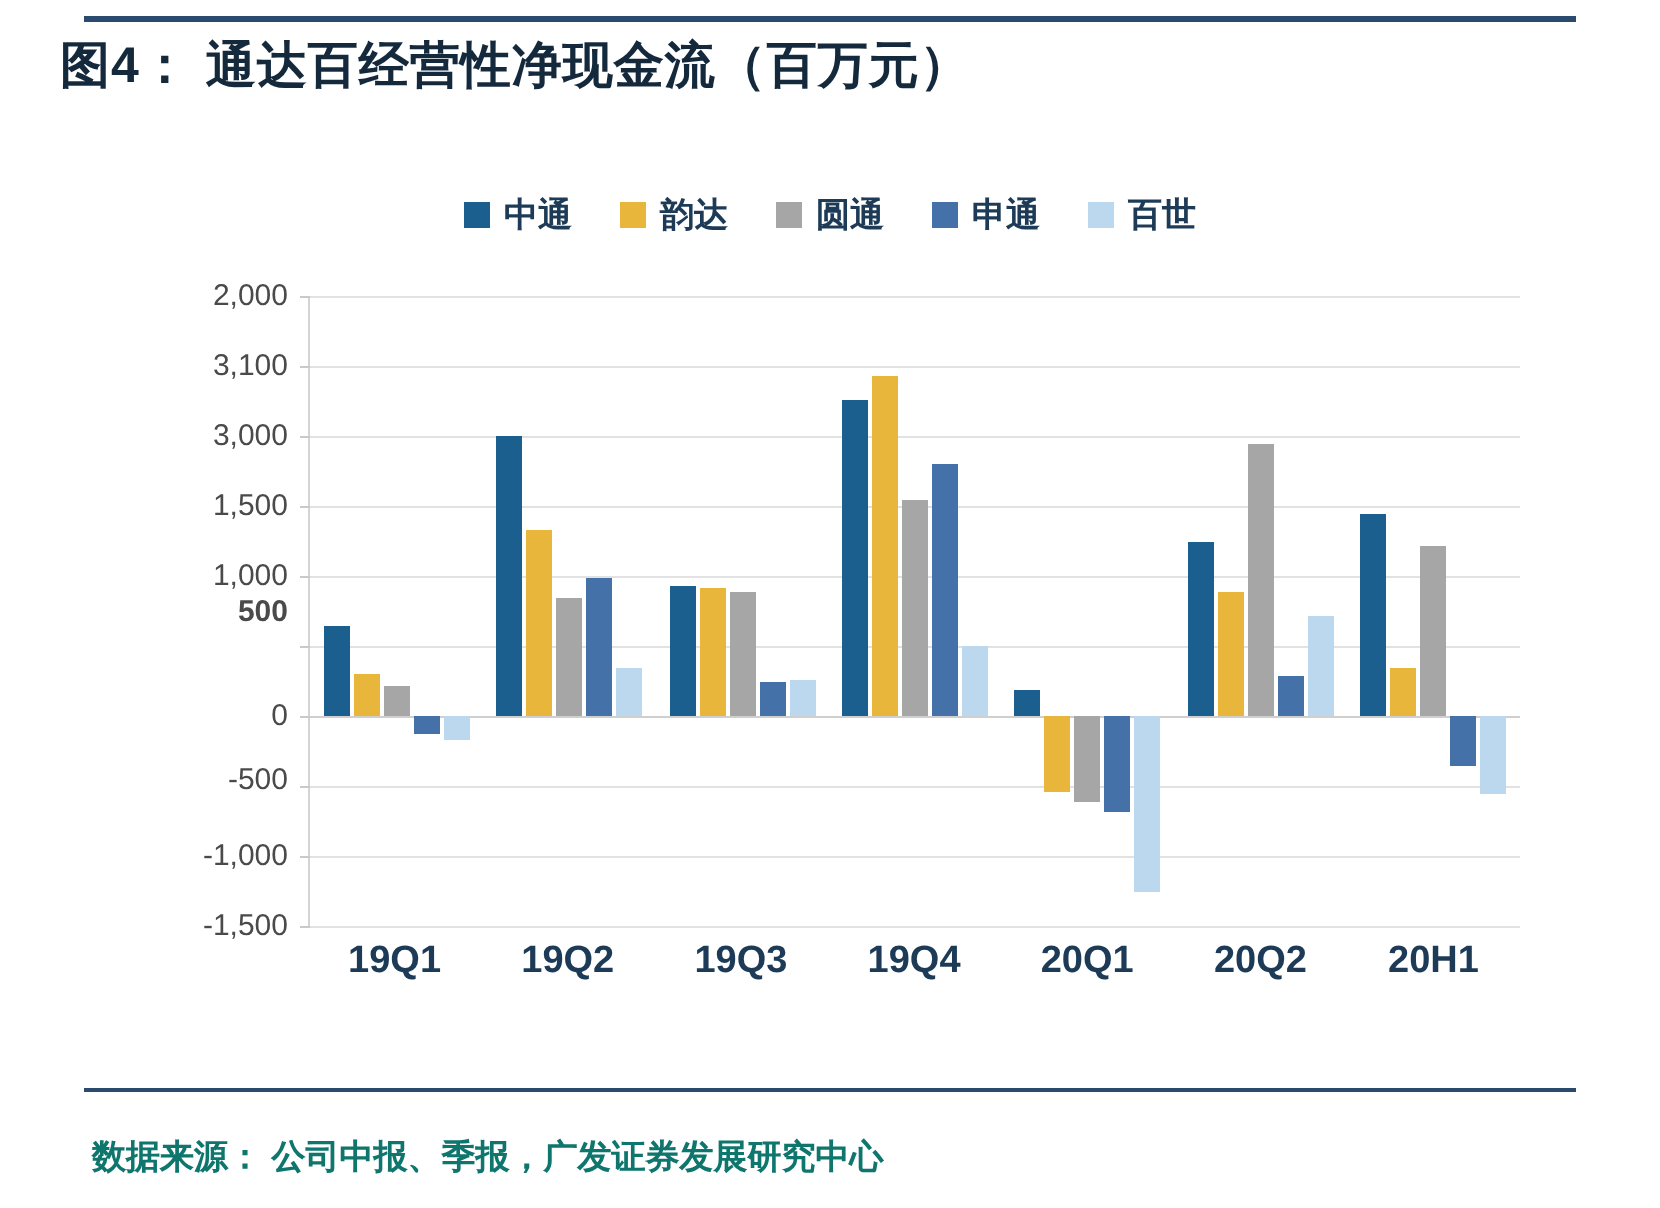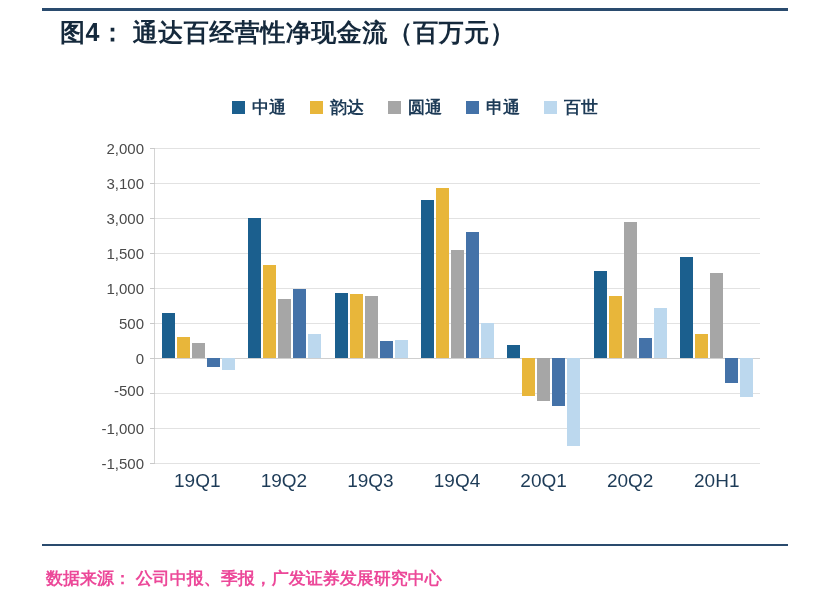--- a/index.html
+++ b/index.html
@@ -14,33 +14,33 @@
     position:relative;
     width:830px; height:604px;
     box-sizing:border-box;
     padding:0 42px;
   }
   .title-rule {
     position:absolute; left:42px; right:42px; top:8px;
     height:3px; background:#2a4b6e;
   }
   .title {
-    position:absolute; left:60px; top:16px;
+    position:absolute; left:30px; top:16px;
     font-size:25px; font-weight:bold;
     letter-spacing:.5px;
     color:#15293c;
     white-space:nowrap;
   }
   .footer-rule {
     position:absolute; left:42px; right:42px; bottom:58px;
     height:2px; background:#2a4b6e;
   }
   .footer {
     position:absolute; left:46px; bottom:14px;
-    font-size:17px; font-weight:bold; color:#ec4899;
+    font-size:17px; font-weight:bold; color:#0f766e;
     white-space:nowrap;
   }
 
   
   .legend {
     position:absolute; top:96px; left:0; right:0;
     display:flex; justify-content:center; align-items:center;
     gap:24px;
   }
   .legend-item { display:flex; align-items:center; gap:7px; }
@@ -98,21 +98,21 @@
     left:0; right:0;
   }
   .x-labels {
     position:absolute; left:76px; right:8px; top:322px;
     display:flex;
   }
   .x-label {
     flex:1 1 0;
     text-align:center;
     font-size:19px;
-    font-weight:normal;
+    font-weight:bold;
     color:#1d3b57;
   }
 </style>
 </head>
 <body>
 
 <div class="page">
   <div class="title-rule"></div>
   <div class="title">图4： 通达百经营性净现金流（百万元）</div>
 
@@ -139,21 +139,21 @@
       </div>
     </div>
 
   <div class="chart-area">
     <div class="y-labels" id="y-labels">
         <div class="y-label" style="top: 0px;">2,000</div>
         <div class="y-label" style="top: 35px;">3,100</div>
         <div class="y-label" style="top: 70px;">3,000</div>
         <div class="y-label" style="top: 105px;">1,500</div>
         <div class="y-label" style="top: 140px;">1,000</div>
-        <div class="y-label" style="top: 175px;">500</div>
+        <div class="y-label" style="top: 158px; font-weight: bold;">500</div>
         <div class="y-label" style="top: 210px;">0</div>
         <div class="y-label" style="top: 242px;">-500</div>
         <div class="y-label" style="top: 280px;">-1,000</div>
         <div class="y-label" style="top: 315px; margin-left: 29px;">-1,500</div>
       </div>
     <div class="plot" id="plot">
       <div class="gridline" style="top: 0px;"></div>
         <div class="gridline" style="top: 35px;"></div>
         <div class="gridline" style="top: 70px;"></div>
         <div class="gridline" style="top: 105px;"></div>

